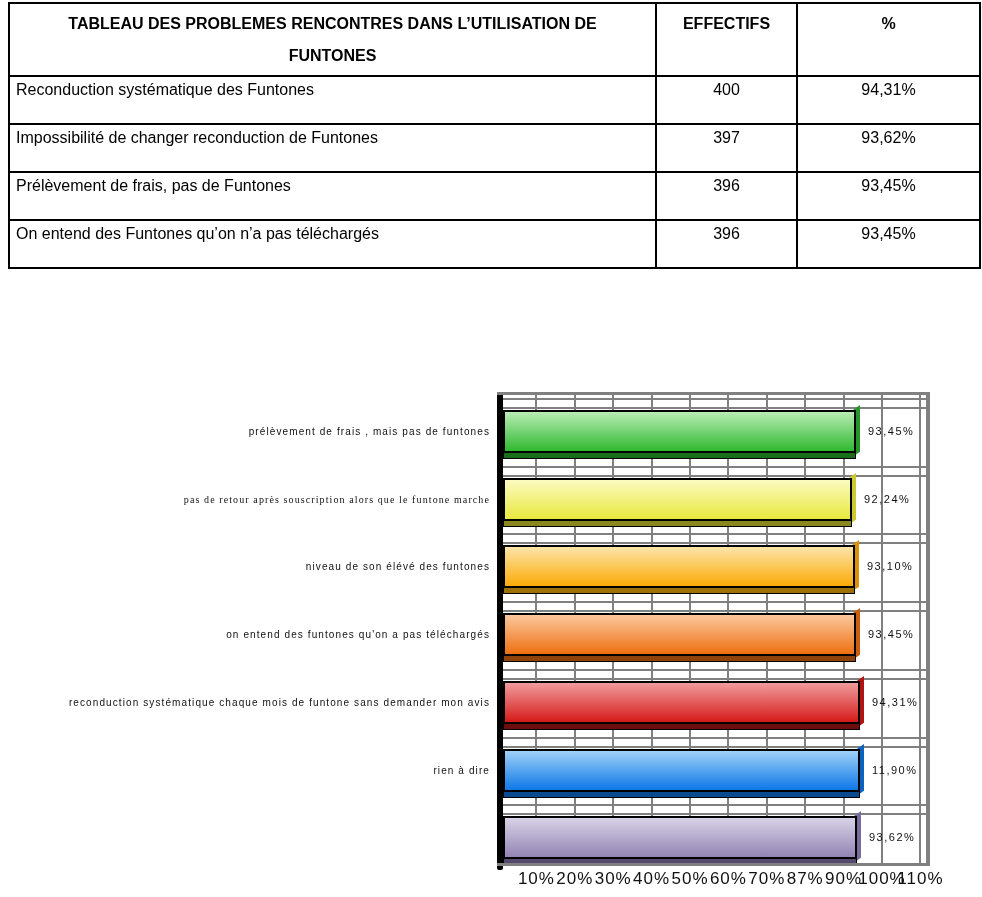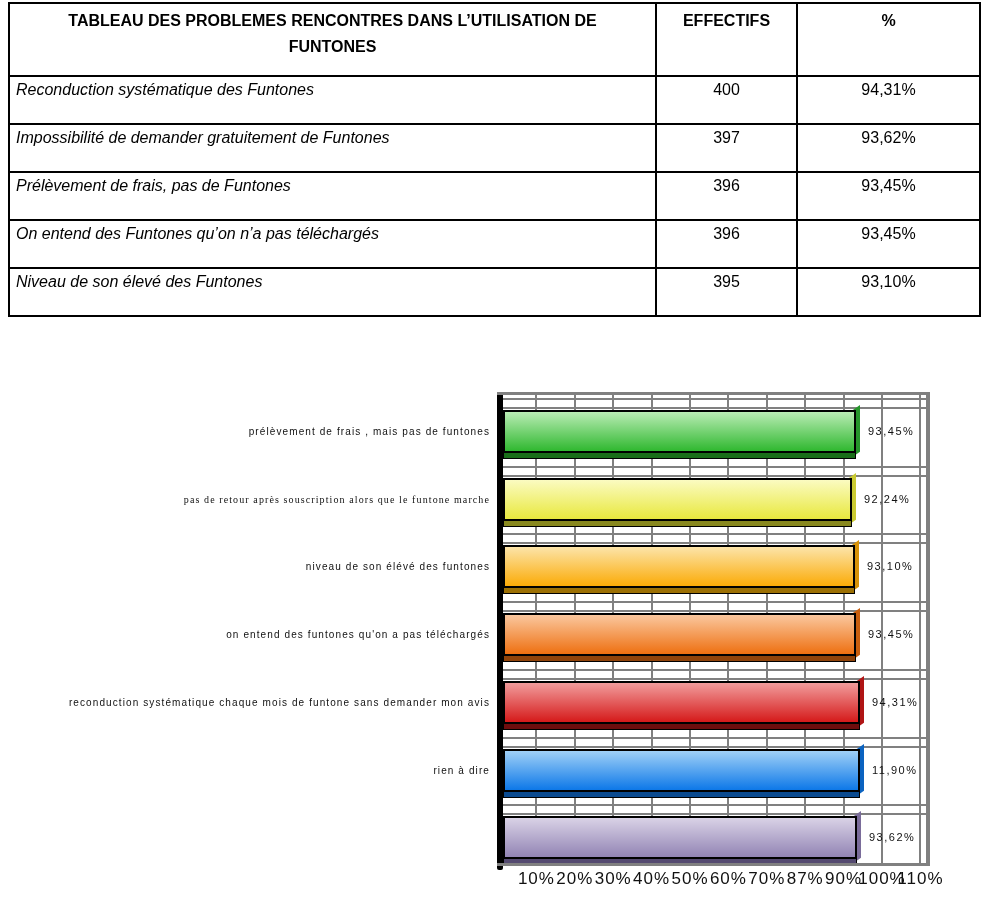--- a/index.html
+++ b/index.html
@@ -3,24 +3,24 @@
 <meta charset="utf-8">
 <style>
   html,body{margin:0;padding:0;background:#fff;}
   body{font-family:"Liberation Sans",sans-serif;}
   .page{position:relative;width:982px;height:897px;background:#fff;overflow:hidden;}
 
   
   table.problems{position:absolute;left:8px;top:2px;width:971px;border-collapse:collapse;table-layout:fixed;}
   table.problems th,table.problems td{border:2px solid #000;font-size:16px;vertical-align:top;color:#000;overflow:hidden;}
   table.problems col.c1{width:647px;} table.problems col.c2{width:141px;} table.problems col.c3{width:183px;}
-  table.problems thead th{height:67px;font-weight:bold;text-align:center;padding:4px 40px 0 40px;line-height:26px;}
+  table.problems thead th{height:67px;font-weight:bold;text-align:center;padding:4px 40px 0 40px;line-height:32px;}
   table.problems thead th.small-pad{padding:4px 4px 0 4px;}
   table.problems tbody td{height:41px;padding-top:4px;}
-  td.lbl{text-align:left;padding-left:6px;padding-right:6px;font-style:italic;}
+  td.lbl{text-align:left;padding-left:6px;padding-right:6px;}
   td.num,td.pct{text-align:center;}
 
   
   .chart{position:absolute;left:0;top:0;width:982px;height:897px;pointer-events:none;}
   .plot{position:absolute;left:497px;top:392px;width:433px;height:474px;background:#fff;}
   .frame-top{position:absolute;left:0;right:0;top:0;height:3px;background:#808080;z-index:5;}
   .frame-right{position:absolute;top:0;bottom:0;right:0;width:4px;background:#808080;z-index:5;}
   .frame-bottom{position:absolute;left:0;right:0;bottom:0;height:3px;background:#808080;z-index:5;}
   .axis-wall{position:absolute;left:0;top:0;bottom:-4px;width:6px;background:#000;z-index:4;border-radius:0 0 2px 2px;}
   .vline{position:absolute;width:2px;top:3px;bottom:3px;background:#808080;z-index:1;}
@@ -51,38 +51,33 @@
         <th class="small-pad">%</th>
       </tr>
     </thead>
     <tbody>
       <tr>
         <td class="lbl">Reconduction systématique des Funtones</td>
         <td class="num">400</td>
         <td class="pct">94,31%</td>
       </tr>
       <tr>
-        <td class="lbl">Impossibilité de demander gratuitement de Funtones</td>
+        <td class="lbl">Impossibilité de changer reconduction de Funtones</td>
         <td class="num">397</td>
         <td class="pct">93,62%</td>
       </tr>
       <tr>
         <td class="lbl">Prélèvement de frais, pas de Funtones</td>
         <td class="num">396</td>
         <td class="pct">93,45%</td>
       </tr>
       <tr>
         <td class="lbl">On entend des Funtones qu’on n’a pas téléchargés</td>
         <td class="num">396</td>
         <td class="pct">93,45%</td>
-      </tr>
-      <tr>
-        <td class="lbl">Niveau de son élevé des Funtones</td>
-        <td class="num">395</td>
-        <td class="pct">93,10%</td>
       </tr>
     </tbody>
   </table>
 
   <div class="chart">
     <div class="plot">
       <div class="axis-wall"></div>
       <div class="frame-top"></div>
       <div class="frame-right"></div>
       <div class="frame-bottom"></div>

